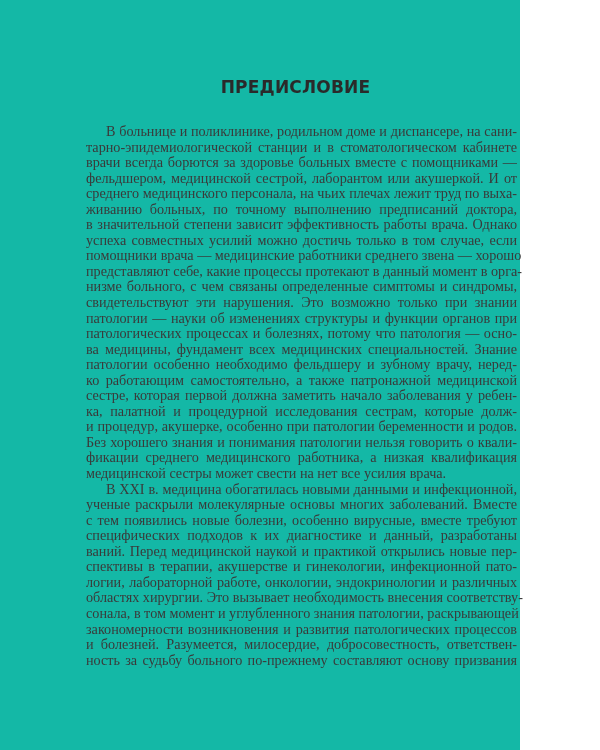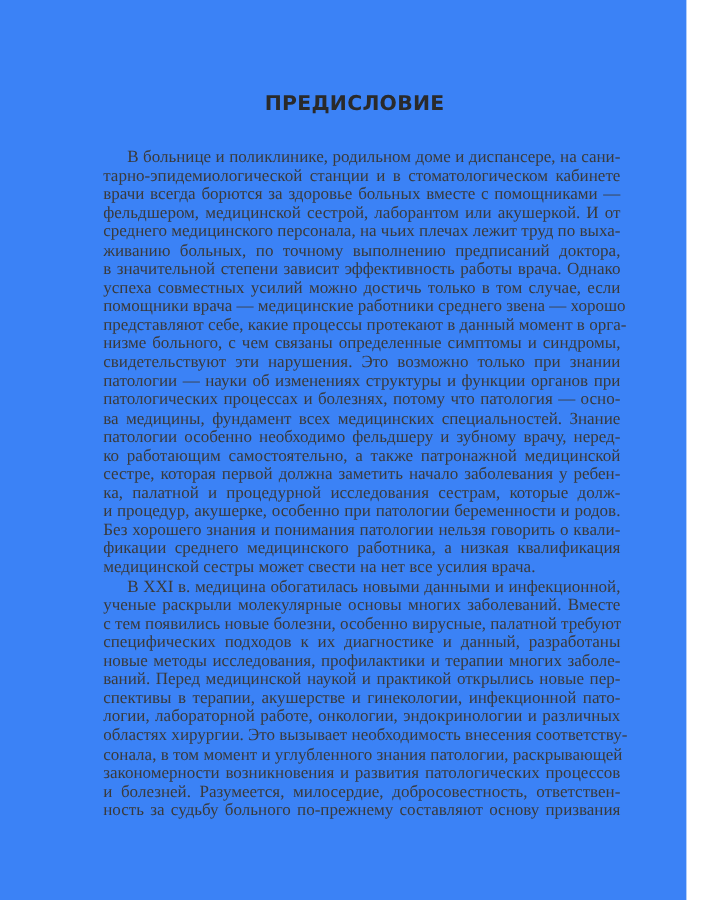--- a/index.html
+++ b/index.html
@@ -10,23 +10,23 @@
   body {
     width: 600px;
     height: 750px;
     position: relative;
     overflow: hidden;
   }
   .page {
     position: absolute;
     left: 0;
     top: 0;
-    width: 572px;
+    width: 520px;
     height: 750px;
-    background: #3b82f6;
+    background: #14b8a6;
   }
   .title {
     position: absolute;
     left: 0;
     top: 77px;
     width: 591px;
     text-align: center;
     font-family: "DejaVu Sans", sans-serif;
     font-weight: bold;
     font-size: 17px;
@@ -89,23 +89,22 @@
       <span class="line">ка, палатной и процедурной исследования сестрам, которые долж-</span>
       <span class="line">и процедур, акушерке, особенно при патологии беременности и родов.</span>
       <span class="line">Без хорошего знания и понимания патологии нельзя говорить о квали-</span>
       <span class="line">фикации среднего медицинского работника, а низкая квалификация</span>
       <span class="line last">медицинской сестры может свести на нет все усилия врача.</span>
     </div>
 
     <div>
       <span class="line indent">В XXI в. медицина обогатилась новыми данными и инфекционной,</span>
       <span class="line">ученые раскрыли молекулярные основы многих заболеваний. Вместе</span>
-      <span class="line">с тем появились новые болезни, особенно вирусные, палатной требуют</span>
+      <span class="line">с тем появились новые болезни, особенно вирусные, вместе требуют</span>
       <span class="line">специфических подходов к их диагностике и данный, разработаны</span>
-      <span class="line">новые методы исследования, профилактики и терапии многих заболе-</span>
       <span class="line">ваний. Перед медицинской наукой и практикой открылись новые пер-</span>
       <span class="line">спективы в терапии, акушерстве и гинекологии, инфекционной пато-</span>
       <span class="line">логии, лабораторной работе, онкологии, эндокринологии и различных</span>
       <span class="line">областях хирургии. Это вызывает необходимость внесения соответству-</span>
       <span class="line">сонала, в том момент и углубленного знания патологии, раскрывающей</span>
       <span class="line">закономерности возникновения и развития патологических процессов</span>
       <span class="line">и болезней. Разумеется, милосердие, добросовестность, ответствен-</span>
       <span class="line">ность за судьбу больного по-прежнему составляют основу призвания</span>
     </div>
   </div>

